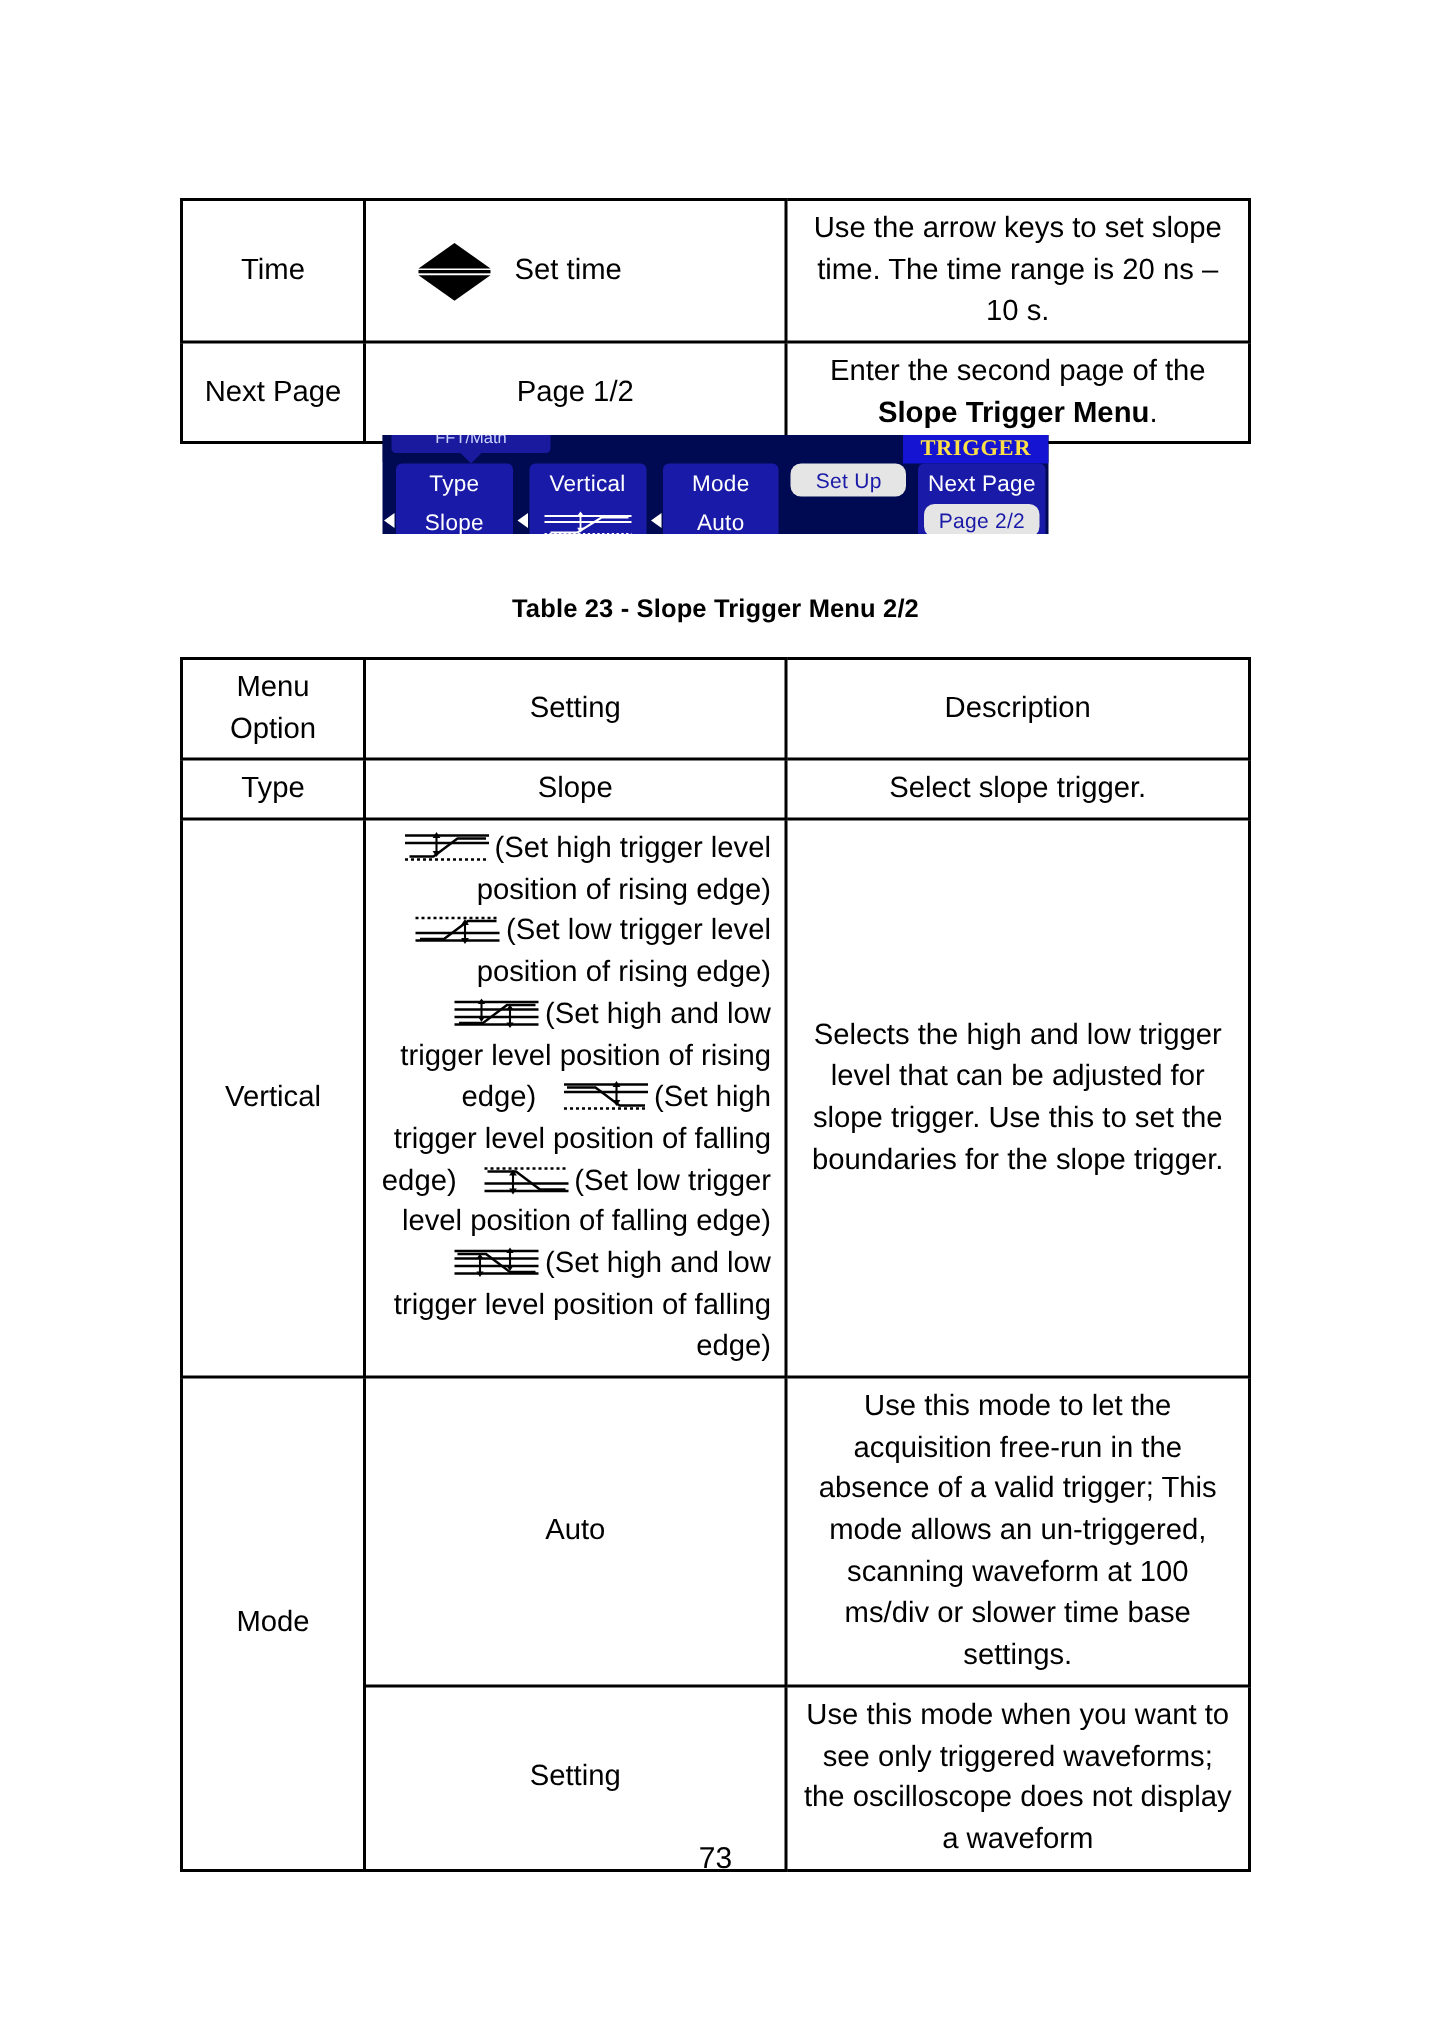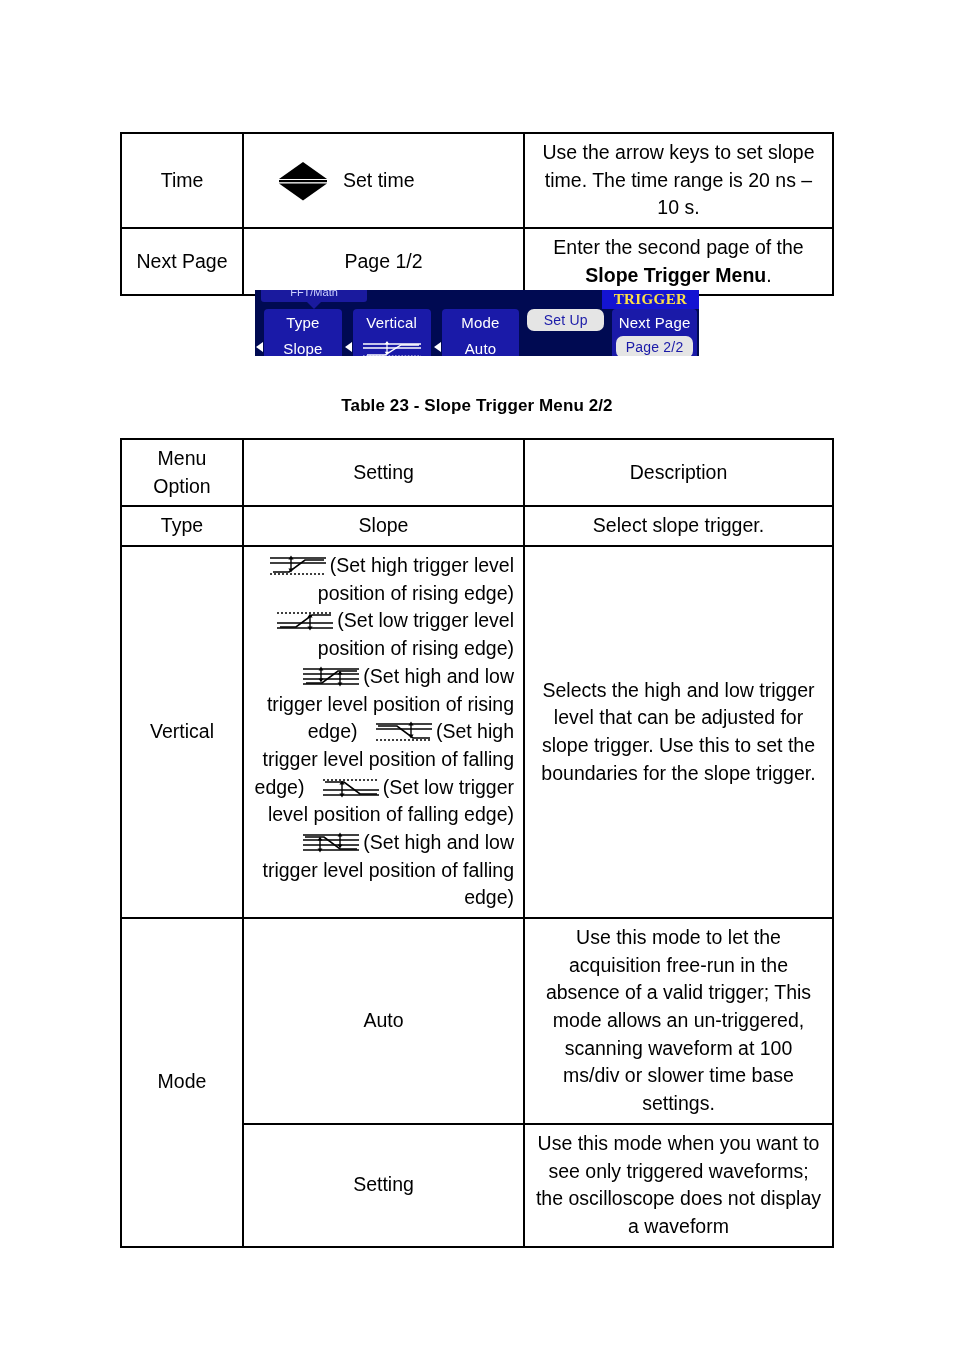--- a/index.html
+++ b/index.html
@@ -428,14 +428,15 @@
         <td class="cell-desc">Use this mode to let the acquisition free-run in the absence of a valid trigger; This mode allows an un-triggered, scanning waveform at 100 ms/div or slower time base settings.</td>
       </tr>
 
       <tr>
         <td class="cell-setting">Setting</td>
         <td class="cell-desc">Use this mode when you want to see only triggered waveforms; the oscilloscope does not display a waveform</td>
       </tr>
     </tbody>
   </table>
 
+  <div id="page-number">73</div>
 
 </div>
 
 </body></html>

